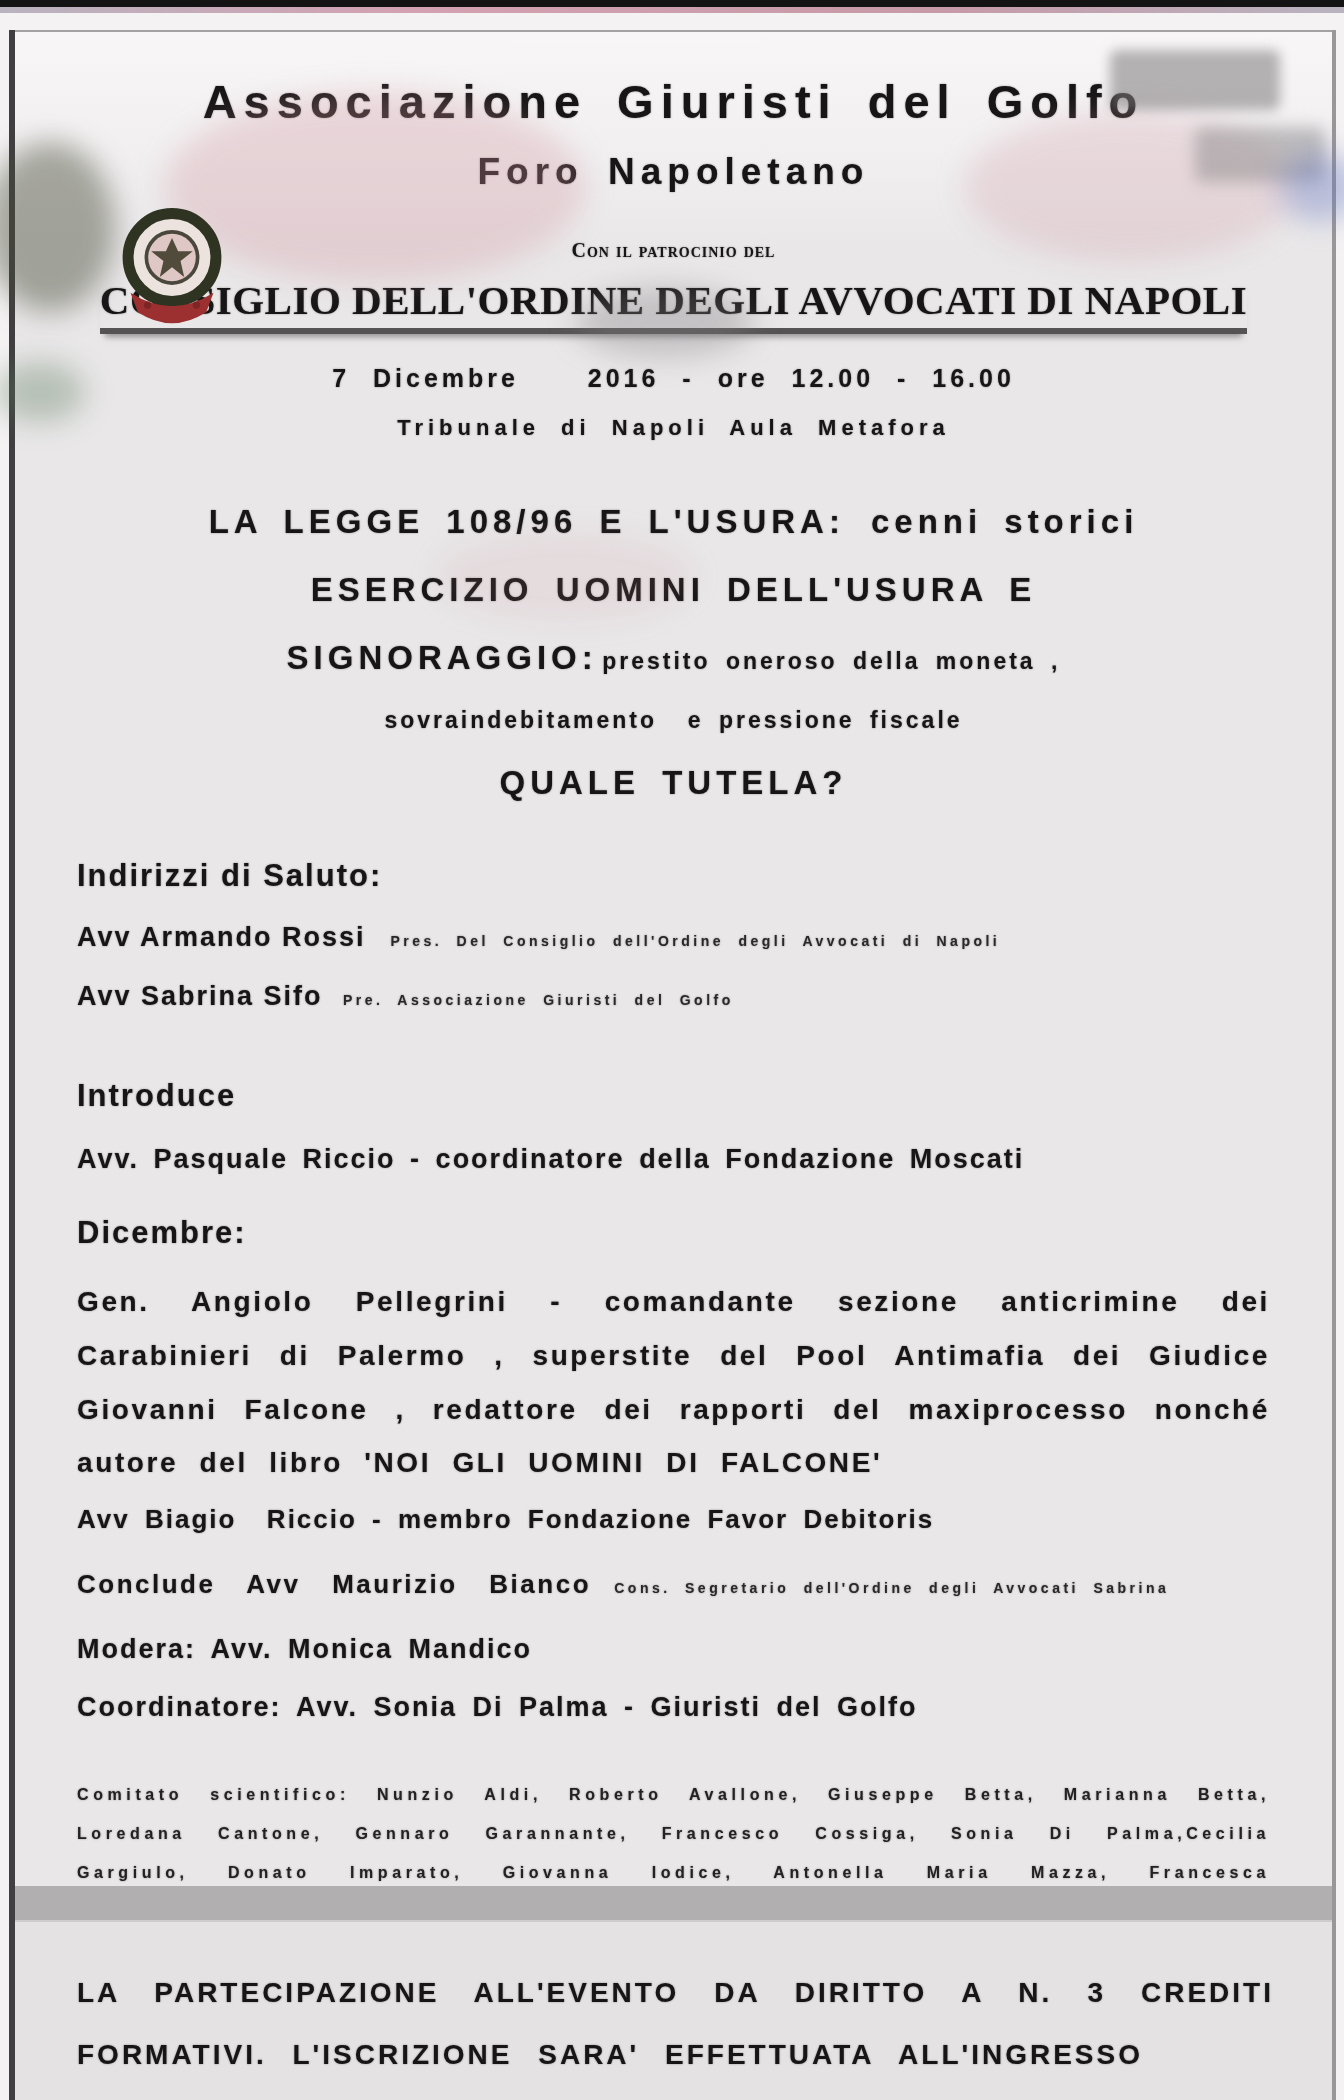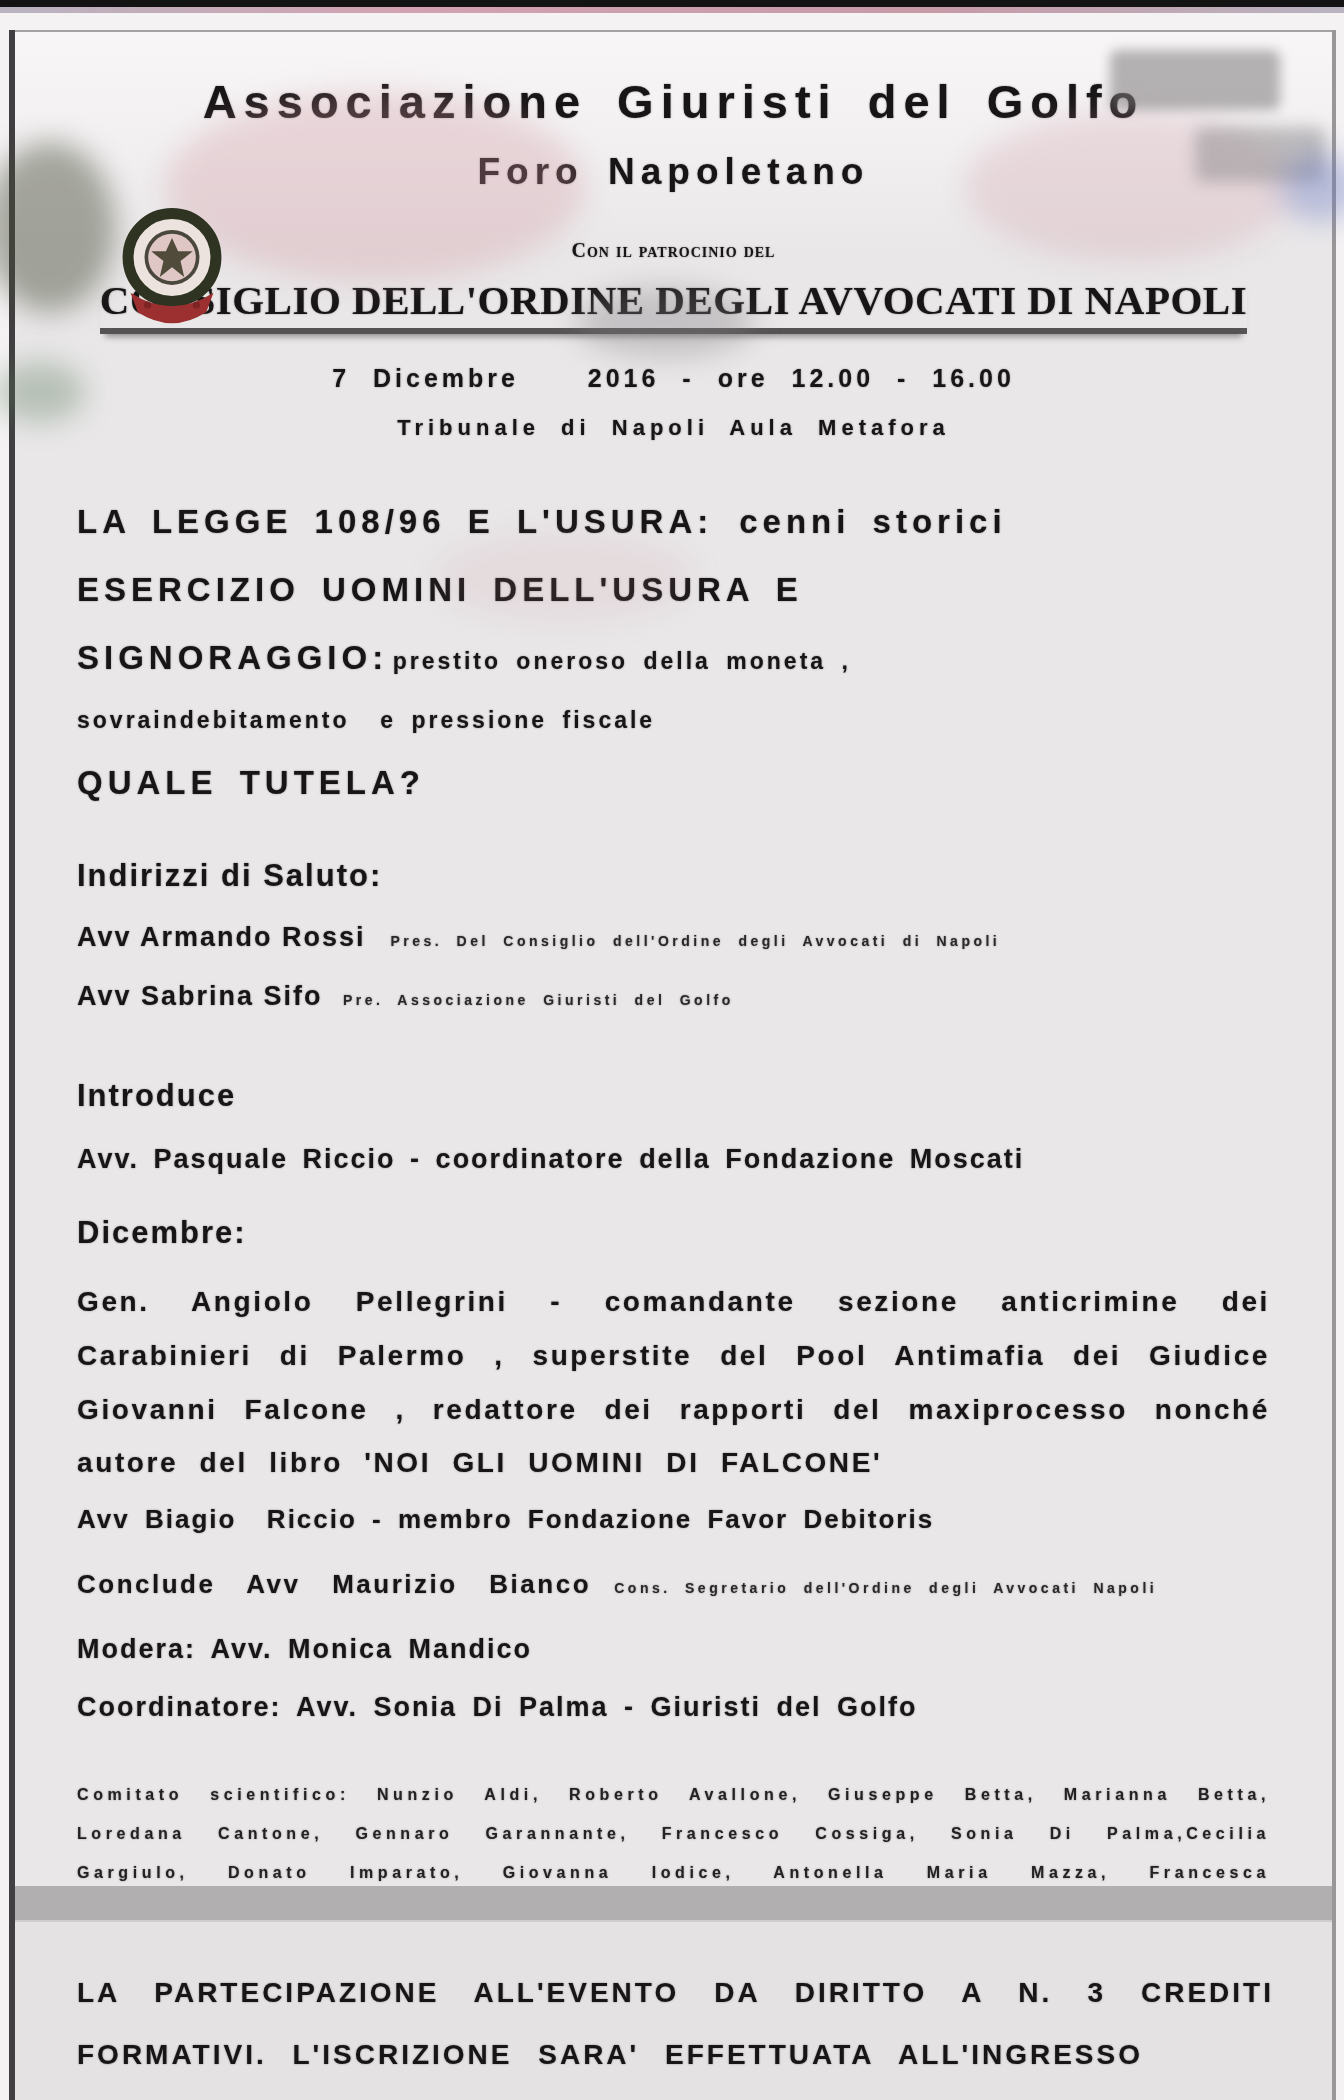--- a/index.html
+++ b/index.html
@@ -69,21 +69,21 @@
   .date-line{
     margin:30px 0 0;text-align:center;font-size:25px;font-weight:700;
     letter-spacing:4px;word-spacing:12px;white-space:pre-wrap;
   }
   .venue-line{
     margin:22px 0 0;text-align:center;font-size:22px;font-weight:700;
     letter-spacing:5px;word-spacing:10px;
   }
 
   
-  .event-title{margin-top:62px;font-weight:700;}
+  .event-title{margin-top:62px;text-align:center;font-weight:700;}
   .et-line{margin:0 0 30px;white-space:pre-wrap;}
   .et-big{font-size:33px;letter-spacing:5px;word-spacing:8px;}
   .et-med{font-size:23px;letter-spacing:3px;word-spacing:6px;}
   .et-gap{display:inline-block;width:26px;}
 
   
   .section-heading{font-size:31px;font-weight:700;letter-spacing:2px;margin:0;}
   .greetings{margin-top:56px;}
   .greet-row{margin-top:28px;font-weight:700;white-space:pre-wrap;}
   .greet-name{font-size:27px;letter-spacing:2px;}
@@ -168,21 +168,21 @@
 
     <div class="introduce">
       <h3 class="section-heading scan-text">Introduce</h3>
       <p class="intro-text scan-text">Avv. Pasquale Riccio - coordinatore della Fondazione Moscati</p>
     </div>
 
     <div class="speakers">
       <h3 class="section-heading scan-text">Dicembre:</h3>
       <p class="bio scan-text">Gen. Angiolo Pellegrini - comandante sezione anticrimine dei Carabinieri di Palermo , superstite del Pool Antimafia dei Giudice Giovanni Falcone , redattore dei rapporti del maxiprocesso nonché autore del libro 'NOI GLI UOMINI DI FALCONE'</p>
       <p class="plain-row scan-text">Avv Biagio  Riccio - membro Fondazione Favor Debitoris</p>
-      <p class="conclude-row"><span class="conclude-main scan-text">Conclude  Avv  Maurizio  Bianco</span>  <span class="small-role scan-text">Cons.  Segretario  dell'Ordine  degli Avvocati Napoli</span></p>
+      <p class="conclude-row"><span class="conclude-main scan-text">Conclude  Avv  Maurizio  Bianco</span>  <span class="small-role scan-text">Cons.  Segretario  dell'Ordine  degli Avvocati Sabrina</span></p>
       <p class="modera-row scan-text">Modera: Avv. Monica Mandico</p>
       <p class="coord-row scan-text">Coordinatore: Avv. Sonia Di Palma - Giuristi del Golfo</p>
     </div>
 
     <p class="committee scan-text">Comitato scientifico: Nunzio Aldi, Roberto Avallone, Giuseppe Betta, Marianna Betta, Loredana Cantone, Gennaro Garannante, Francesco Cossiga, Sonia Di Palma,Cecilia Gargiulo, Donato Imparato, Giovanna Iodice, Antonella Maria Mazza, Francesca Mollosi,Clara Niola, Antonella Notturno, Aldo Pepe, Sabrina Sifo, Michele Vallefuoco,Carmen Verde</p>
 
   </div>
 
   <div class="gray-band"></div>
 

